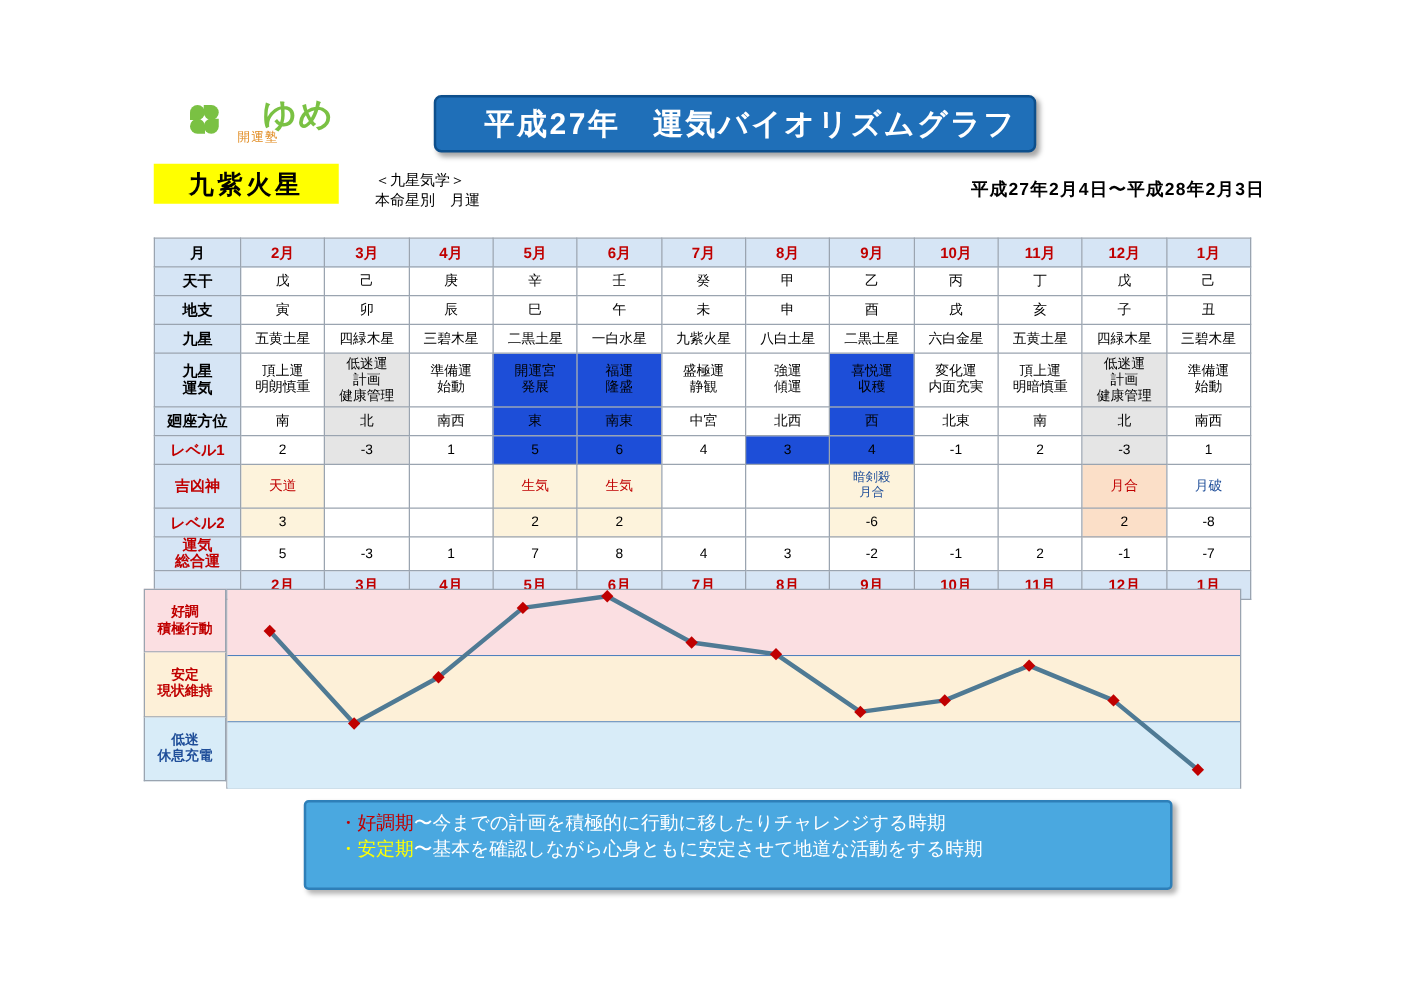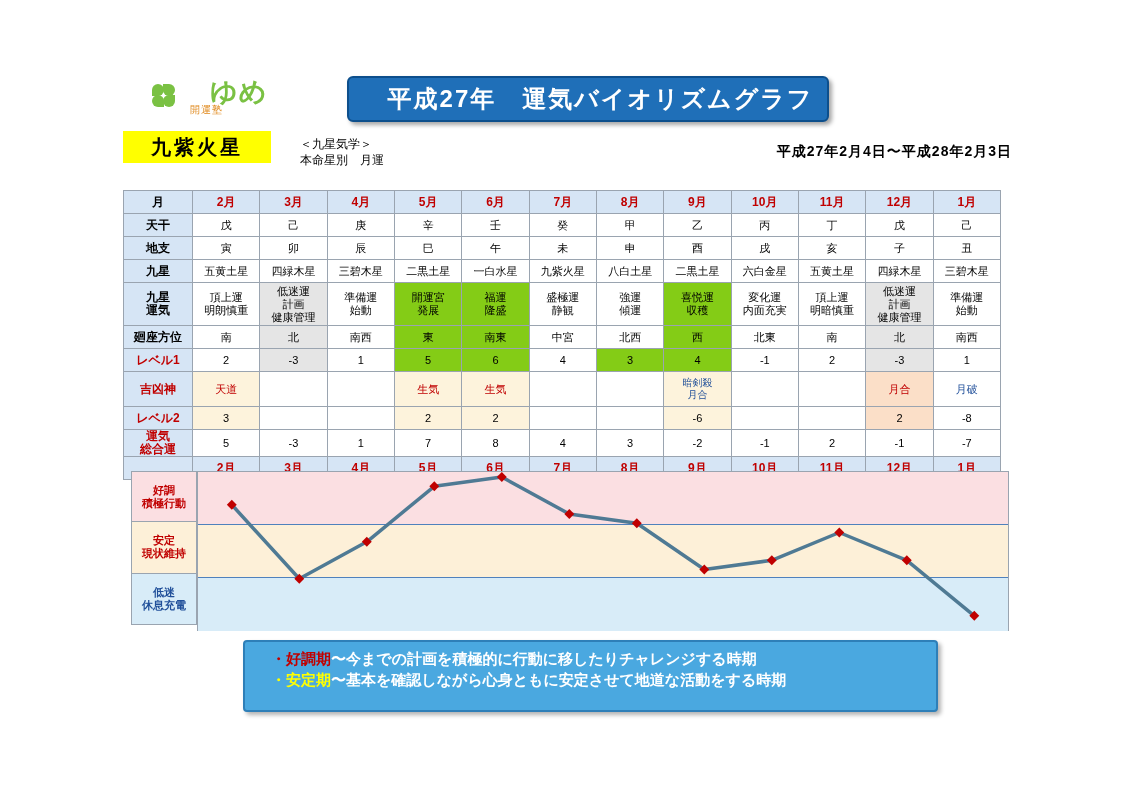--- a/index.html
+++ b/index.html
@@ -72,29 +72,29 @@
   .sheet td.hdr{
     width:66px;font-weight:bold;font-size:12px;background:#d6e5f5;
   }
   .sheet td.mon{
     background:#d6e5f5;font-weight:bold;font-size:12px;color:#c00000;
   }
   .lv-label{color:#c00000;font-weight:bold;}
   .kyo-label{color:#c00000;font-weight:bold;}
   .unki-label{color:#c00000;font-weight:bold;}
   .bg-blue{background:#e5e5e5;}
-  .bg-orange{background:#84cc16;}
+  .bg-orange{background:#1d4ed8;}
   .bg-cream{background:#fdf3dc;margin-left:18px;}
   .bg-peach{background:#fbdfc8;}
   .red-t{color:#c00000;}
   .blue-t{color:#1f4e99;}
   .two-line{line-height:12px;font-size:10px;}
   
   .graph-wrap{
-    position:absolute;left:131px;top:471px;width:878px;height:160px;
+    position:absolute;left:115px;top:471px;width:878px;height:160px;
   }
   .g-labels{
     position:absolute;left:0;top:0;width:66px;height:160px;
   }
   .g-labels div{
     border:1px solid #9aa4b0;border-top:none;
     height:51.33px;box-sizing:border-box;
     display:flex;align-items:center;justify-content:center;
     font-size:11px;font-weight:bold;color:#c00000;line-height:13px;text-align:center;
   }
@@ -112,21 +112,21 @@
   .band-c{top:106px;height:53px;background:#d8ecf8;}
   .g-plot svg{position:absolute;left:0;top:0;}
   
   .legend{
     position:absolute;left:243px;top:640px;width:695px;height:72px;
     background:#4aa8e0;border:2px solid #2e7fb8;border-radius:4px;
     box-shadow:3px 3px 4px rgba(0,0,0,.3);
     padding:6px 0 0 0;box-sizing:border-box;
   }
   .legend div{
-    font-size:15px;font-weight:bold;color:#ffffff;line-height:21px;padding-left:26px;
+    font-size:15px;font-weight:normal;color:#ffffff;line-height:21px;padding-left:26px;
     white-space:nowrap;
   }
   .legend .k1{color:#c00000;}
   .legend .k2{color:#ffff00;}
   .legend .k3{color:#ffffff;}
 </style>
 </head>
 <body>
 
 <div class="logo">

